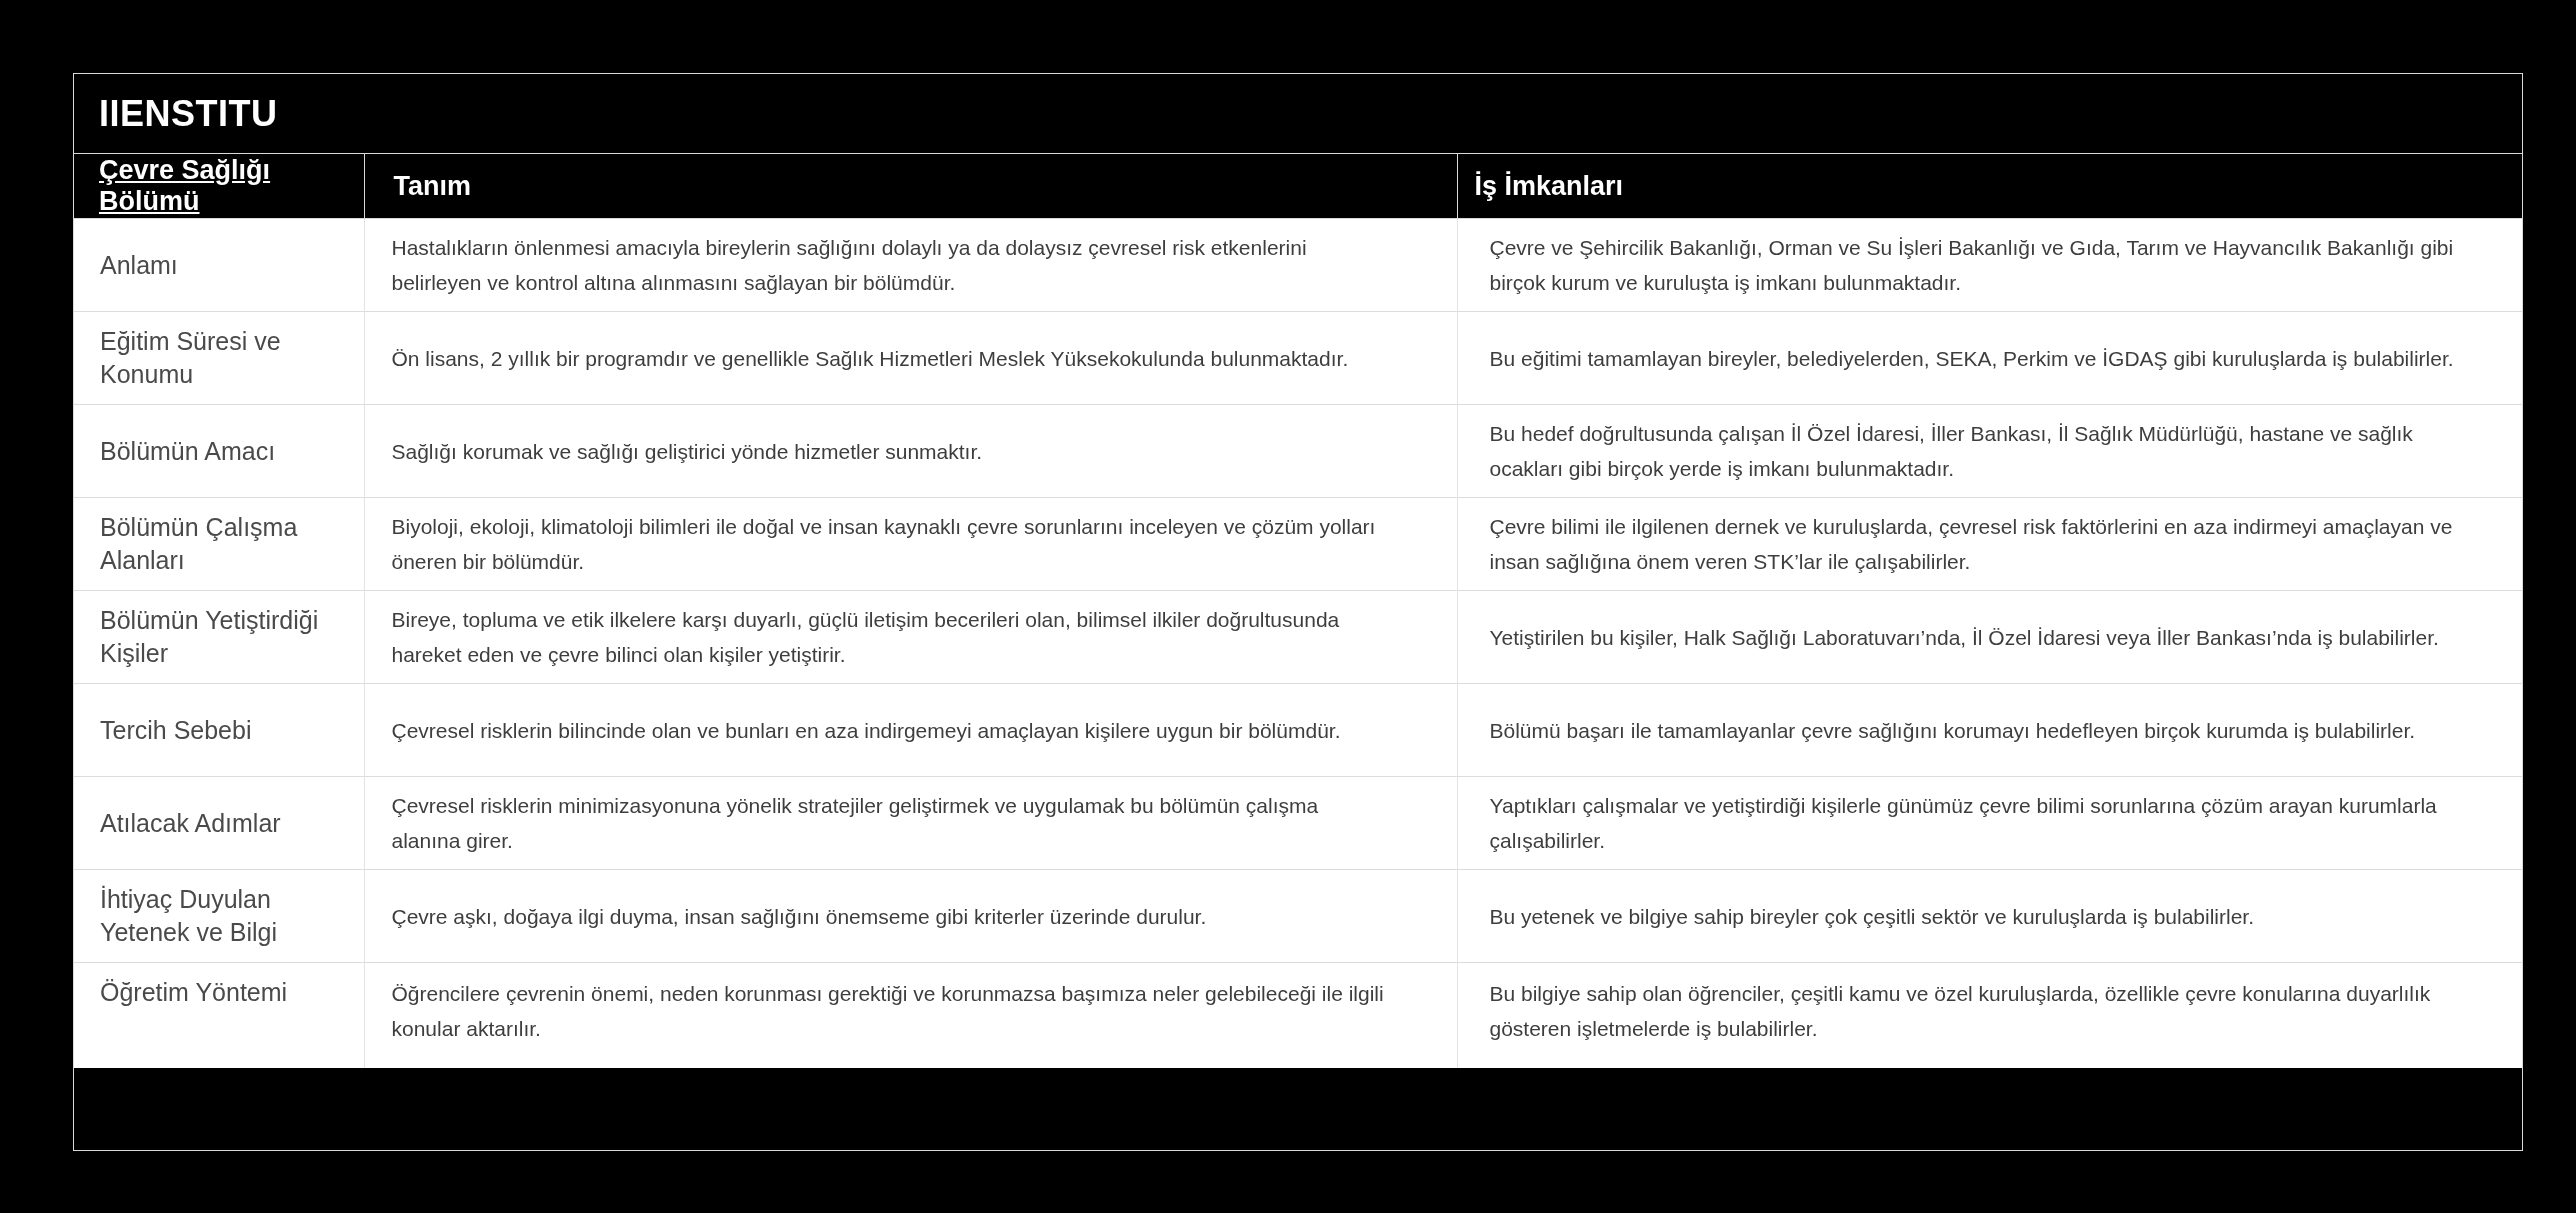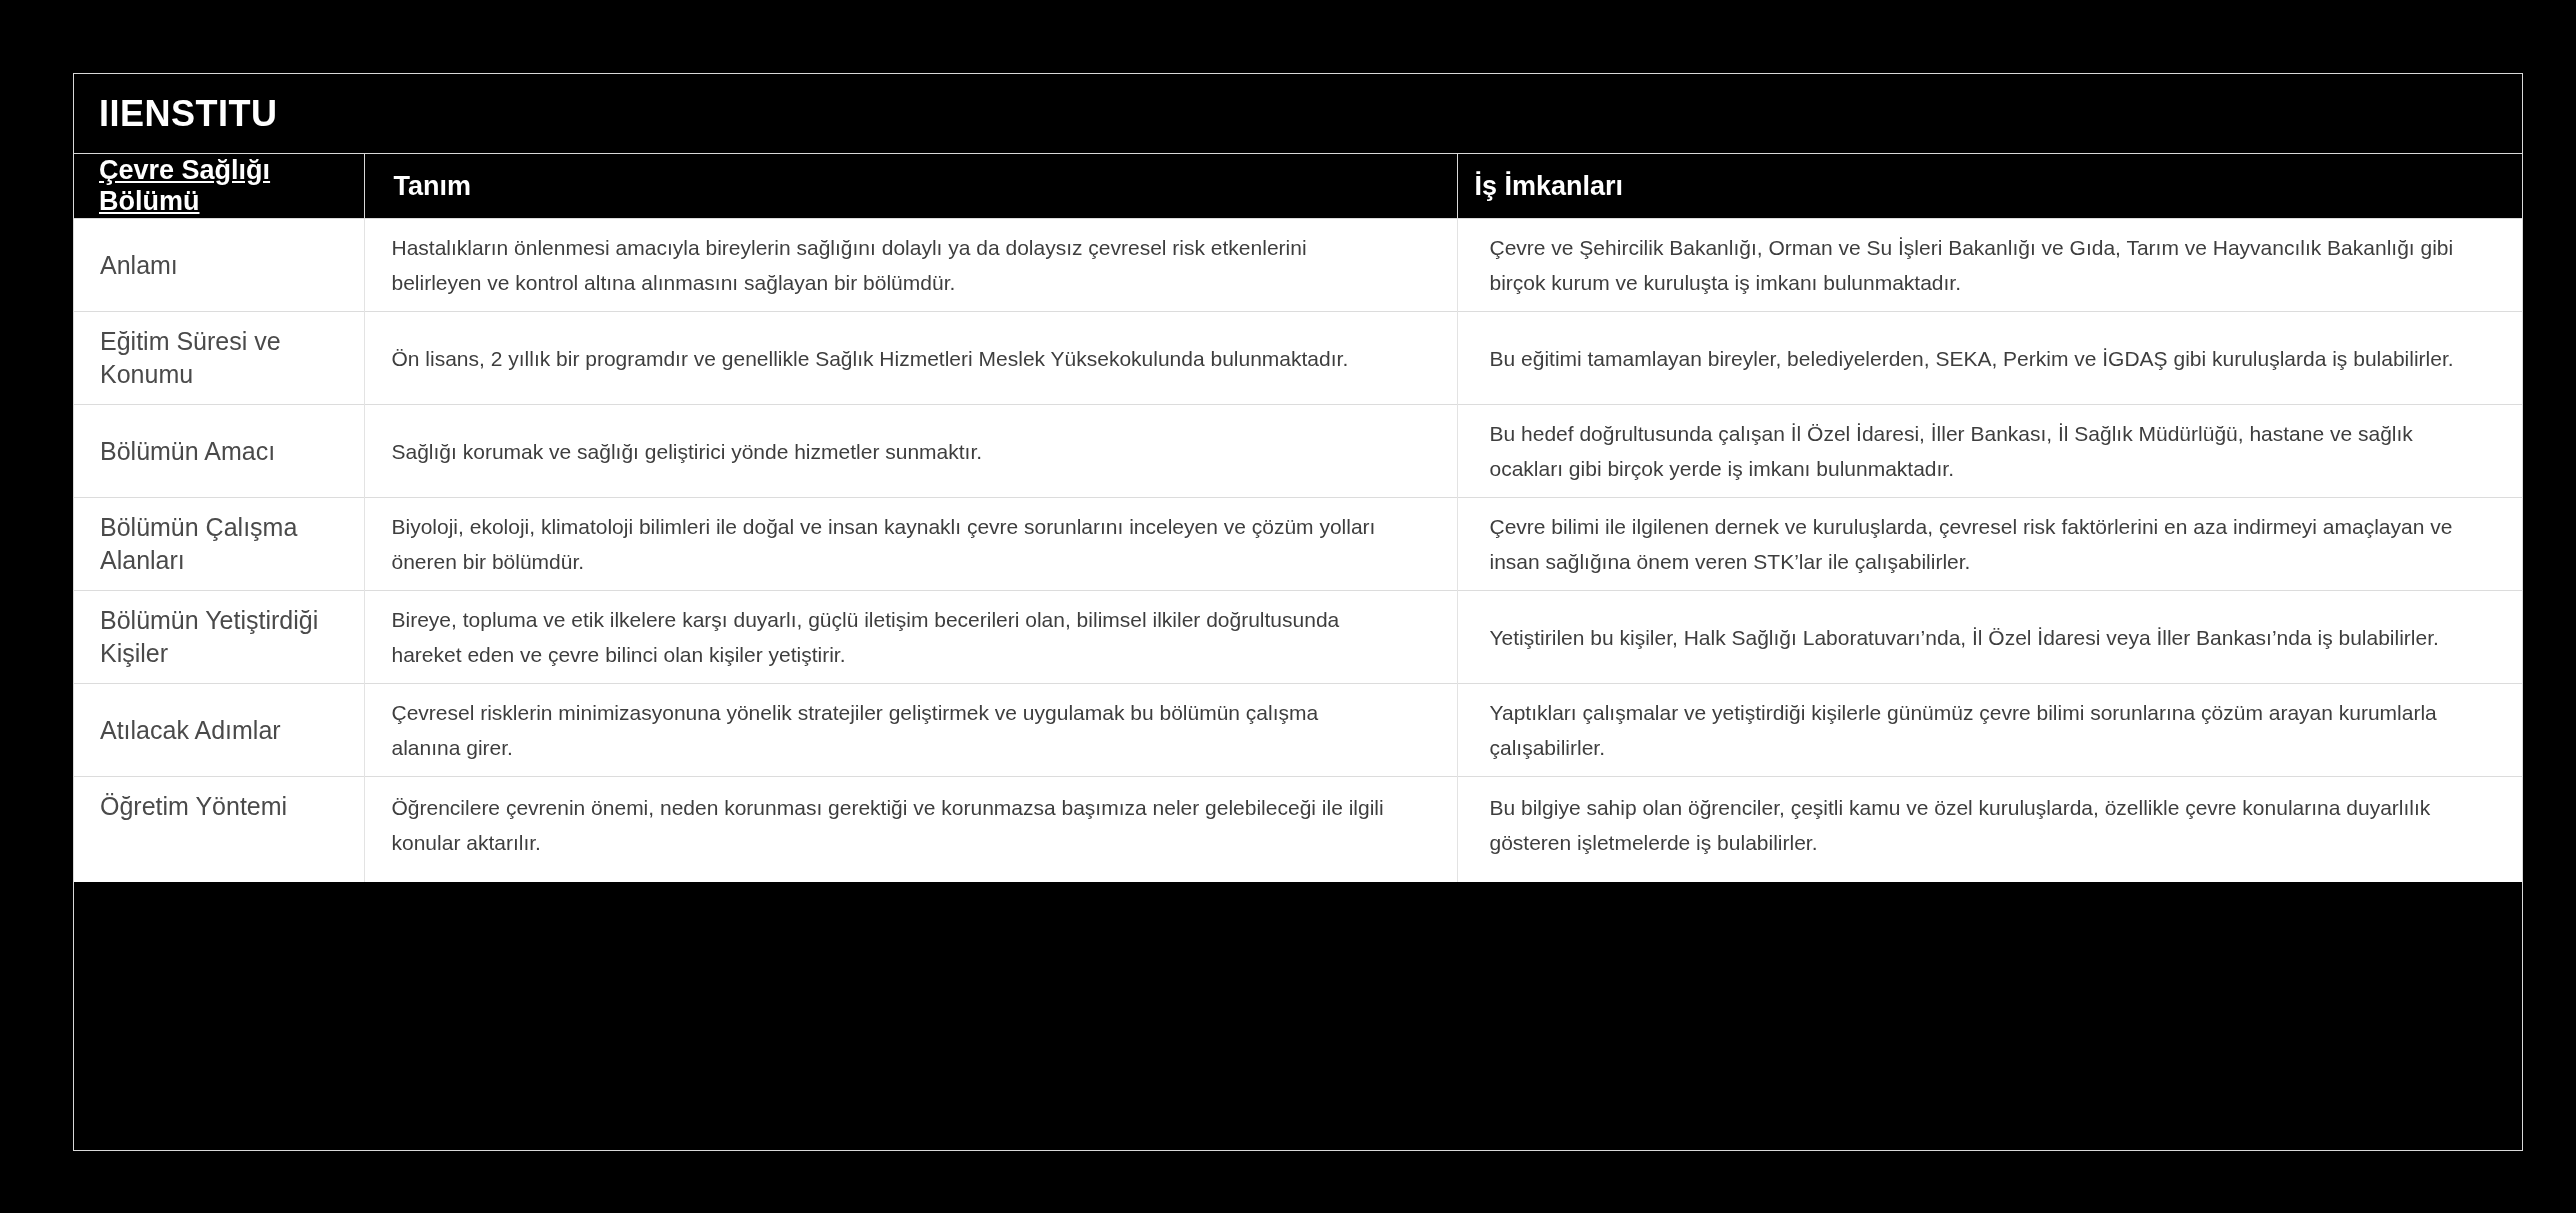--- a/index.html
+++ b/index.html
@@ -142,23 +142,33 @@
           <td class="cell-label">Bölümün Çalışma Alanları</td>
           <td class="cell-tanim">Biyoloji, ekoloji, klimatoloji bilimleri ile doğal ve insan kaynaklı çevre sorunlarını inceleyen ve çözüm yolları öneren bir bölümdür.</td>
           <td class="cell-is">Çevre bilimi ile ilgilenen dernek ve kuruluşlarda, çevresel risk faktörlerini en aza indirmeyi amaçlayan ve insan sağlığına önem veren STK’lar ile çalışabilirler.</td>
         </tr>
         <tr>
           <td class="cell-label">Bölümün Yetiştirdiği Kişiler</td>
           <td class="cell-tanim">Bireye, topluma ve etik ilkelere karşı duyarlı, güçlü iletişim becerileri olan, bilimsel ilkiler doğrultusunda hareket eden ve çevre bilinci olan kişiler yetiştirir.</td>
           <td class="cell-is">Yetiştirilen bu kişiler, Halk Sağlığı Laboratuvarı’nda, İl Özel İdaresi veya İller Bankası’nda iş bulabilirler.</td>
         </tr>
         <tr>
+          <td class="cell-label">Tercih Sebebi</td>
+          <td class="cell-tanim">Çevresel risklerin bilincinde olan ve bunları en aza indirgemeyi amaçlayan kişilere uygun bir bölümdür.</td>
+          <td class="cell-is">Bölümü başarı ile tamamlayanlar çevre sağlığını korumayı hedefleyen birçok kurumda iş bulabilirler.</td>
+        </tr>
+        <tr>
           <td class="cell-label">Atılacak Adımlar</td>
           <td class="cell-tanim">Çevresel risklerin minimizasyonuna yönelik stratejiler geliştirmek ve uygulamak bu bölümün çalışma alanına girer.</td>
           <td class="cell-is">Yaptıkları çalışmalar ve yetiştirdiği kişilerle günümüz çevre bilimi sorunlarına çözüm arayan kurumlarla çalışabilirler.</td>
+        </tr>
+        <tr>
+          <td class="cell-label">İhtiyaç Duyulan Yetenek ve Bilgi</td>
+          <td class="cell-tanim">Çevre aşkı, doğaya ilgi duyma, insan sağlığını önemseme gibi kriterler üzerinde durulur.</td>
+          <td class="cell-is">Bu yetenek ve bilgiye sahip bireyler çok çeşitli sektör ve kuruluşlarda iş bulabilirler.</td>
         </tr>
         <tr>
           <td class="cell-label">Öğretim Yöntemi</td>
           <td class="cell-tanim">Öğrencilere çevrenin önemi, neden korunması gerektiği ve korunmazsa başımıza neler gelebileceği ile ilgili konular aktarılır.</td>
           <td class="cell-is">Bu bilgiye sahip olan öğrenciler, çeşitli kamu ve özel kuruluşlarda, özellikle çevre konularına duyarlılık gösteren işletmelerde iş bulabilirler.</td>
         </tr>
       </tbody>
     </table>
 
   </div>

